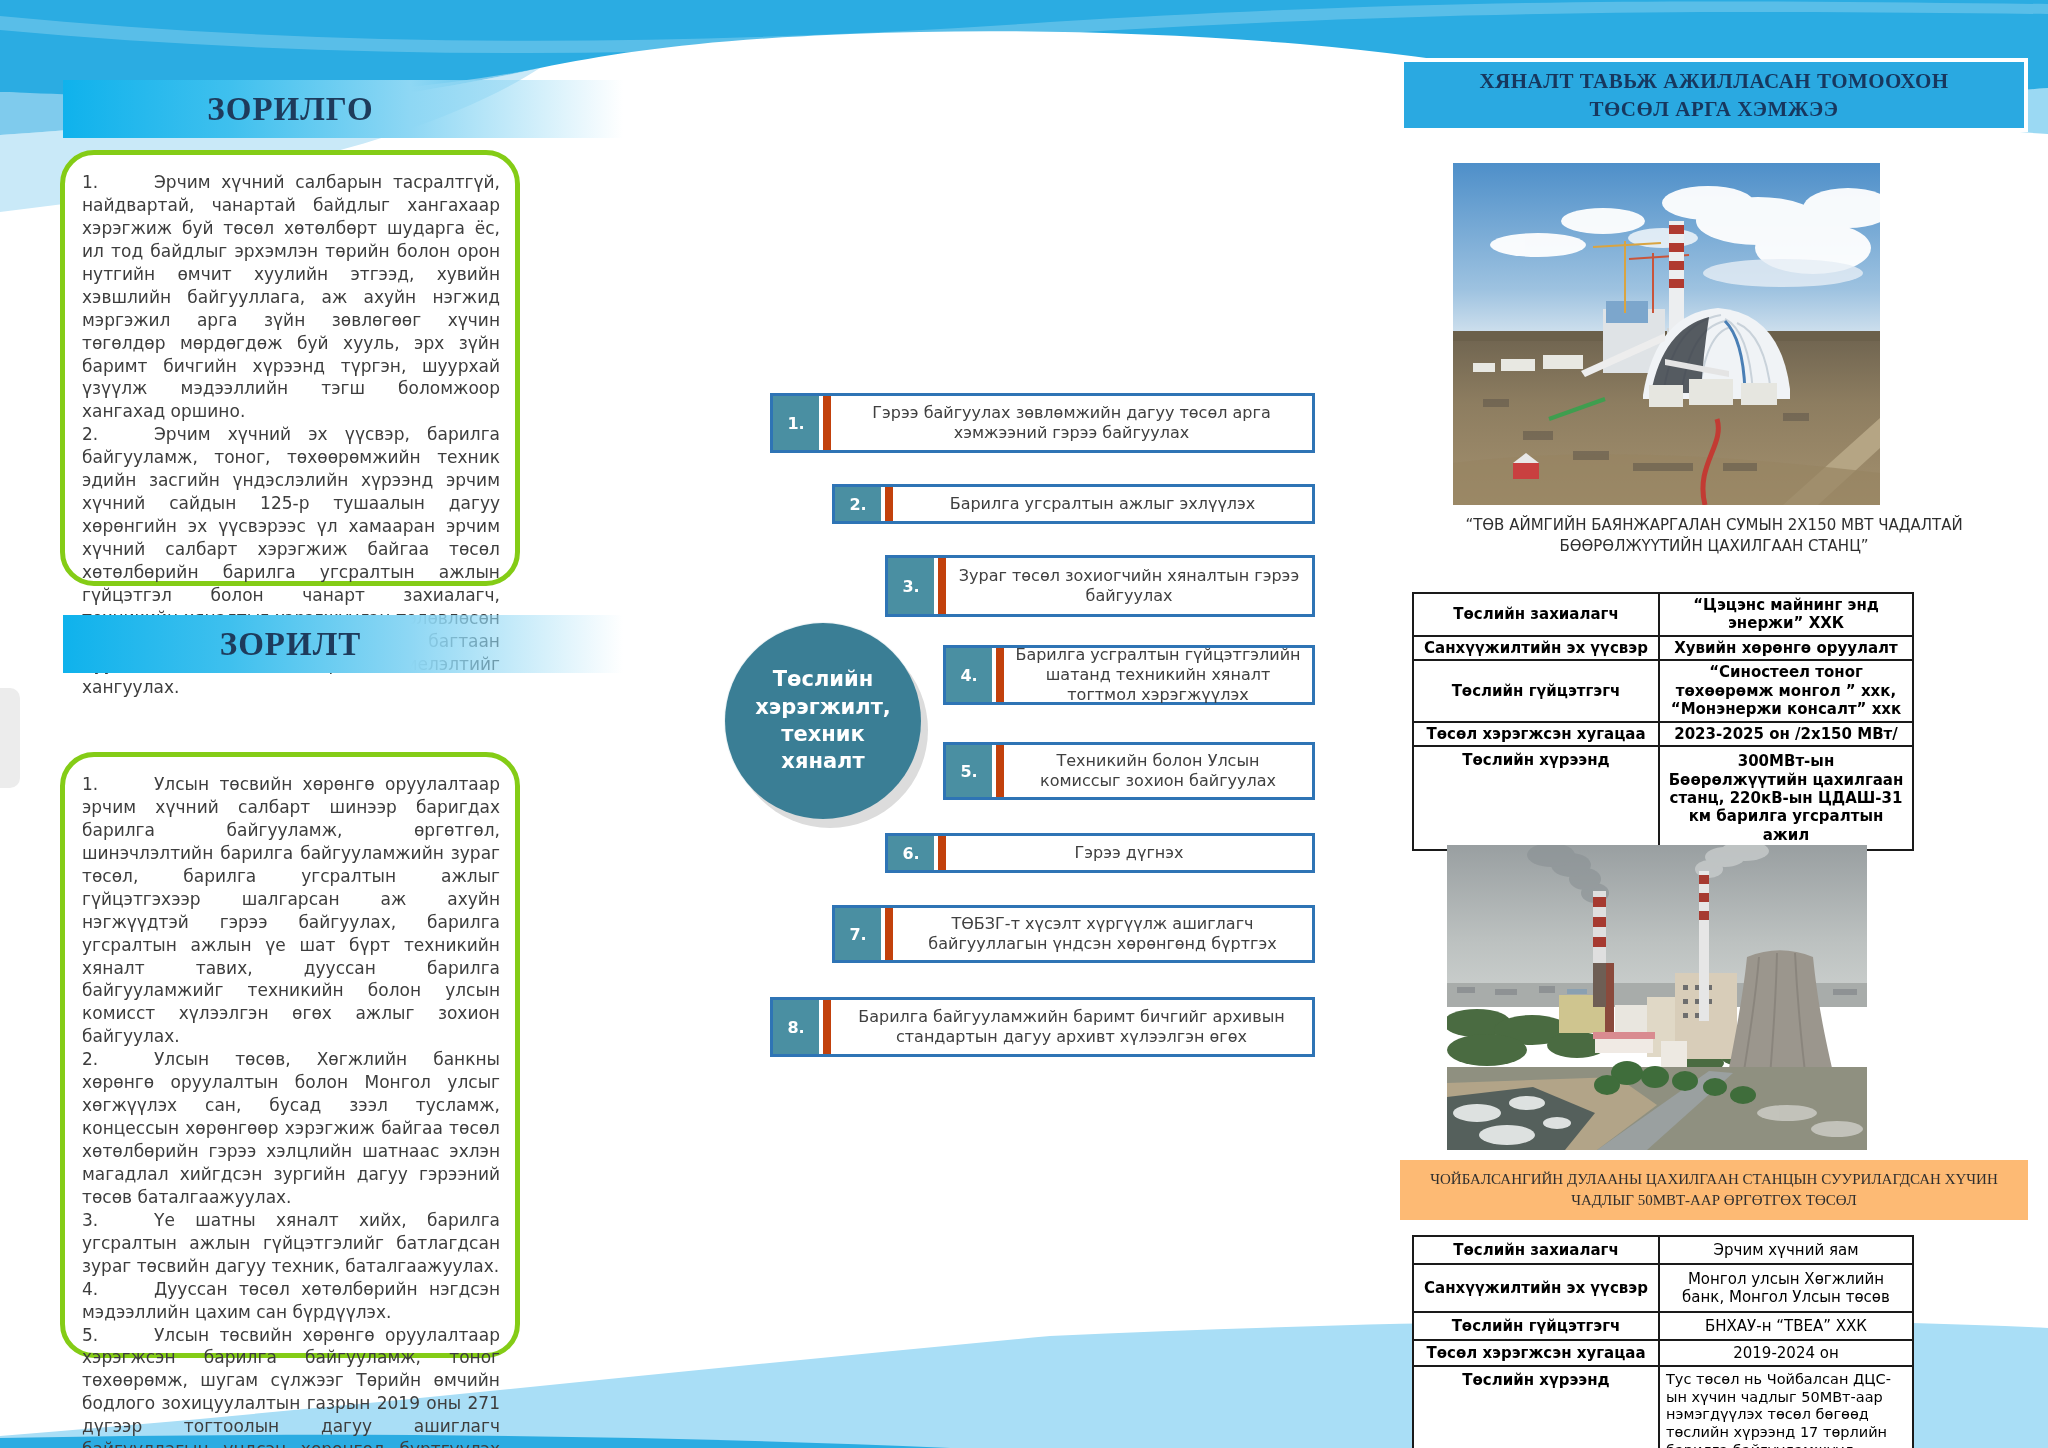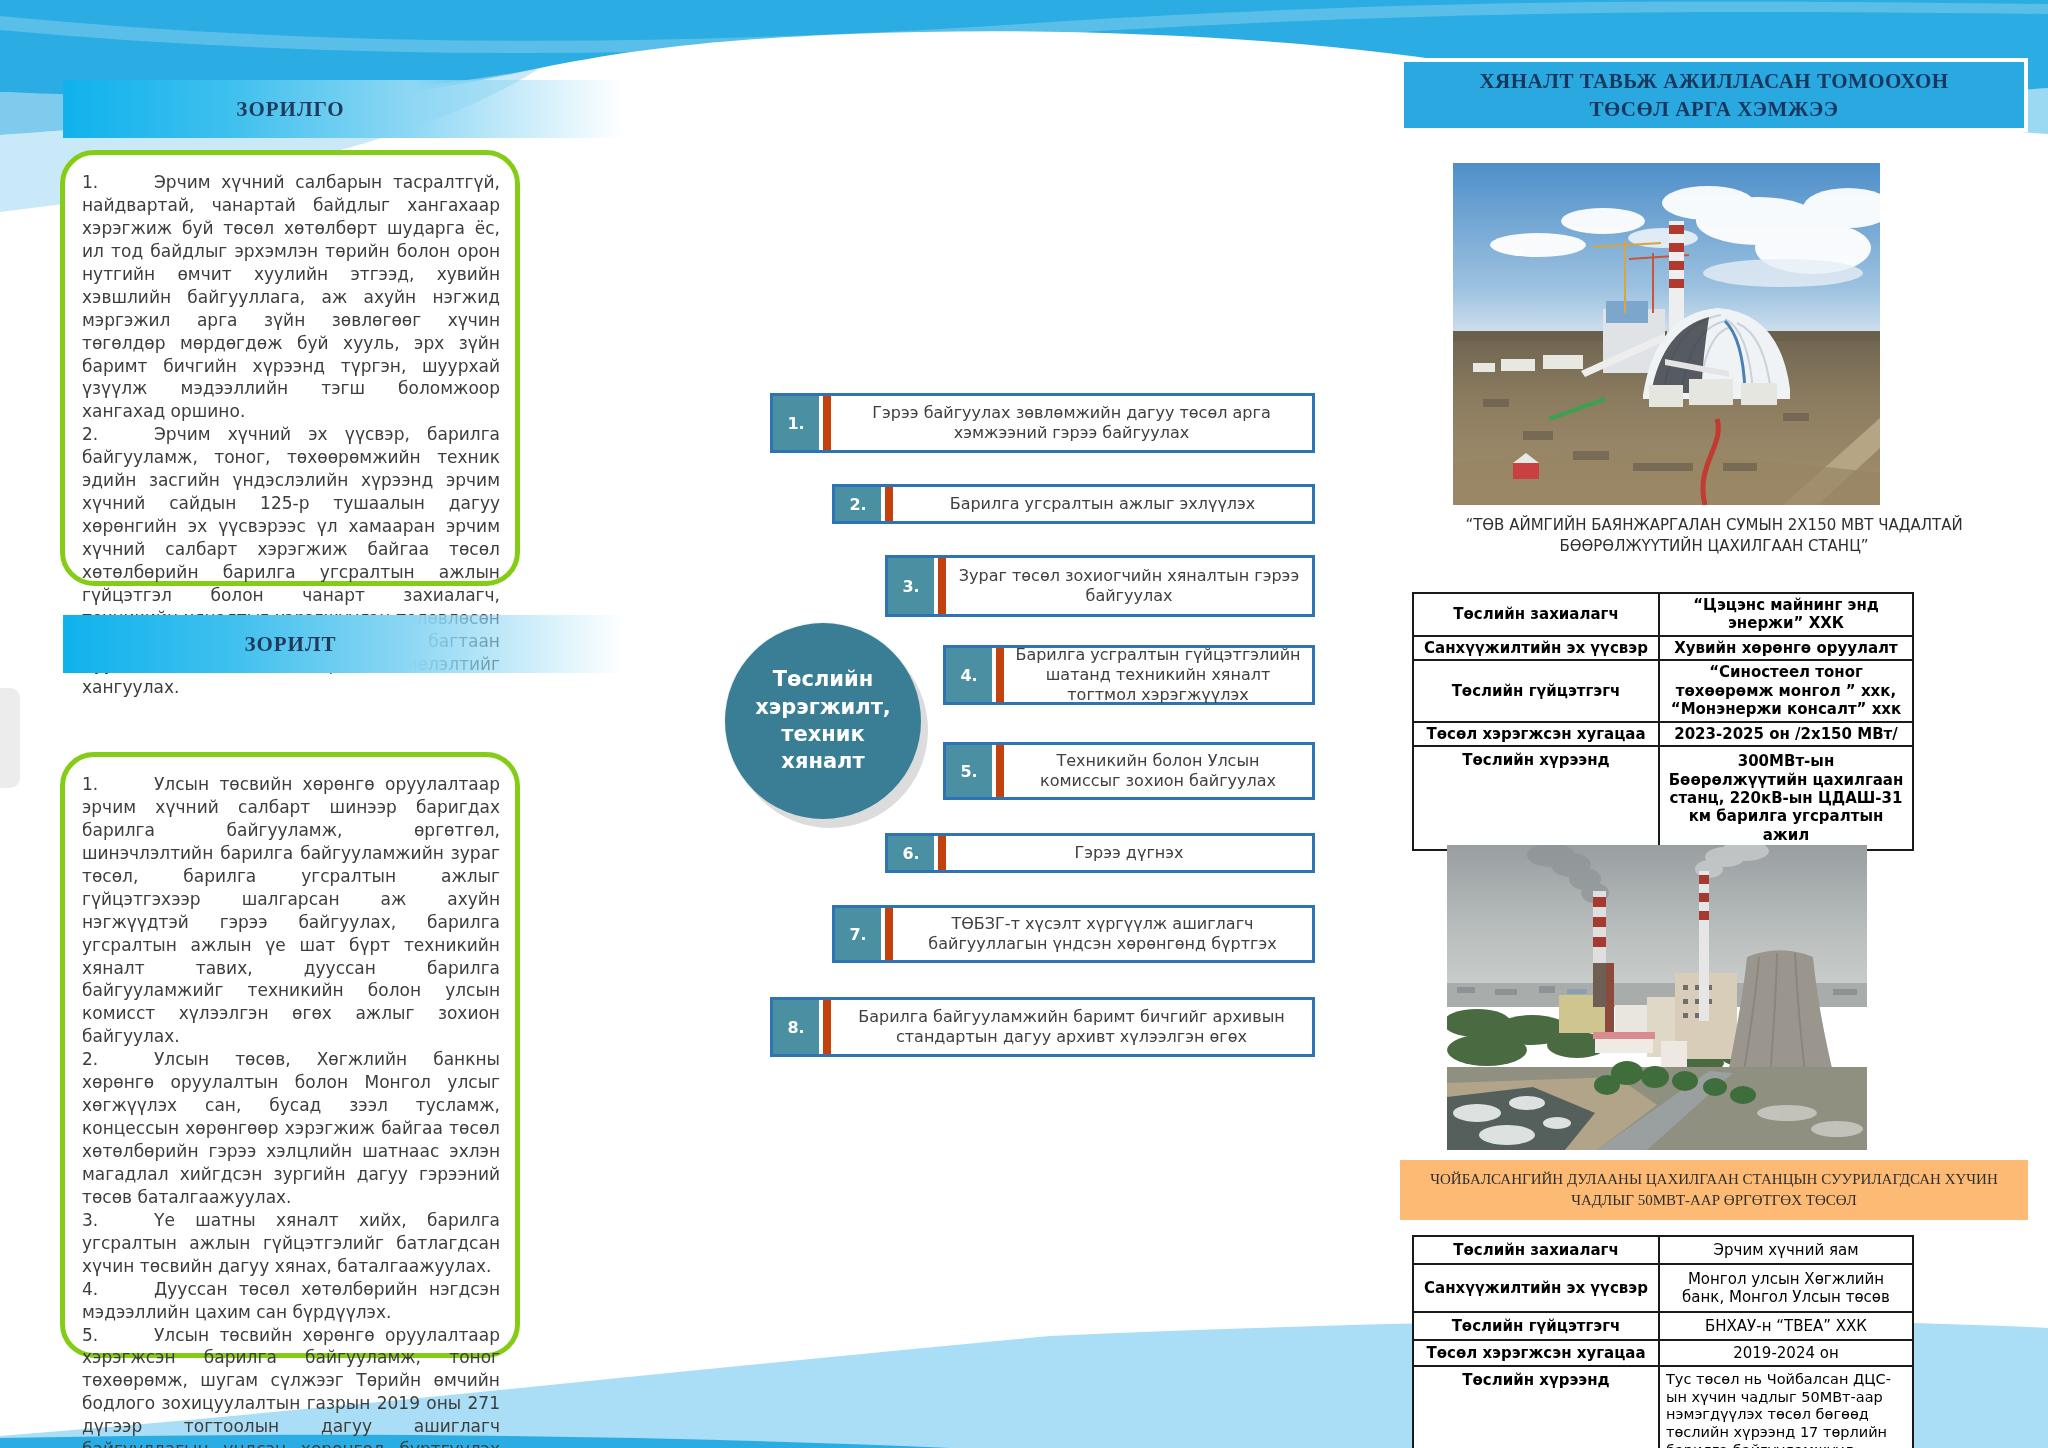--- a/index.html
+++ b/index.html
@@ -8,21 +8,21 @@
   svg{display:block;}
   .wave{position:absolute;left:0;pointer-events:none;}
   .wave.top{top:0;}
   .wave.bottom{bottom:0;}
 
   
   .bar{position:absolute;height:58px;width:560px;
        background:linear-gradient(90deg,#0FB2EC 0%,#3FC0EE 30%,#8ED7F4 62%,rgba(205,236,250,0) 100%);}
   .bar-label{position:absolute;left:0;top:0;width:455px;height:100%;
        display:flex;align-items:center;justify-content:center;
-       font-family:"Liberation Serif",serif;font-weight:bold;font-size:21px;
+       font-family:"Liberation Serif",serif;font-weight:bold;font-size:33px;
        color:#1E3B5C;letter-spacing:1px;}
 
   
   .tbox{position:absolute;background:#fff;border:5px solid #84cc16;border-radius:34px;
         padding:16px 15px 10px 17px;box-sizing:border-box;
         color:#3d3d3d;font-size:17px;line-height:1.35;text-align:justify;}
   .tbox p{margin:0;}
   .num{display:inline-block;width:72px;}
 
   
@@ -89,21 +89,21 @@
     <p><span class="num">2.</span><span>Эрчим хүчний эх үүсвэр, барилга байгууламж, тоног, төхөөрөмжийн техник эдийн засгийн үндэслэлийн хүрээнд эрчим хүчний сайдын 125-р тушаалын дагуу хөрөнгийн эх үүсвэрээс үл хамааран эрчим хүчний салбарт хэрэгжиж байгаа төсөл хөтөлбөрийн барилга угсралтын ажлын гүйцэтгэл болон чанарт захиалагч, техникийн хяналтыг хэрэгжүүлэн төлөвлөсөн хугацаанд нь төсөвт өртөгт нь багтаан дуусгаж төсөл хөтөлбөрийн биелэлтийг хангуулах.</span></p>
   </div>
 
   <div class="bar" style="left:63px;top:615px;">
     <div class="bar-label">ЗОРИЛТ</div>
   </div>
 
   <div class="tbox" style="left:60px;top:752px;width:460px;height:606px;">
     <p><span class="num">1.</span><span>Улсын төсвийн хөрөнгө оруулалтаар эрчим хүчний салбарт шинээр баригдах барилга байгууламж, өргөтгөл, шинэчлэлтийн барилга байгууламжийн зураг төсөл, барилга угсралтын ажлыг гүйцэтгэхээр шалгарсан аж ахуйн нэгжүүдтэй гэрээ байгуулах, барилга угсралтын ажлын үе шат бүрт техникийн хяналт тавих, дууссан барилга байгууламжийг техникийн болон улсын комисст хүлээлгэн өгөх ажлыг зохион байгуулах.</span></p>
     <p><span class="num">2.</span><span>Улсын төсөв, Хөгжлийн банкны хөрөнгө оруулалтын болон Монгол улсыг хөгжүүлэх сан, бусад зээл тусламж, концессын хөрөнгөөр хэрэгжиж байгаа төсөл хөтөлбөрийн гэрээ хэлцлийн шатнаас эхлэн магадлал хийгдсэн зургийн дагуу гэрээний төсөв баталгаажуулах.</span></p>
-    <p><span class="num">3.</span><span>Үе шатны хяналт хийх, барилга угсралтын ажлын гүйцэтгэлийг батлагдсан хүчин төсвийн дагуу хянах, баталгаажуулах.</span></p>
+    <p><span class="num">3.</span><span>Үе шатны хяналт хийх, барилга угсралтын ажлын гүйцэтгэлийг батлагдсан зураг төсвийн дагуу техник, баталгаажуулах.</span></p>
     <p><span class="num">4.</span><span>Дууссан төсөл хөтөлбөрийн нэгдсэн мэдээллийн цахим сан бүрдүүлэх.</span></p>
     <p><span class="num">5.</span><span>Улсын төсвийн хөрөнгө оруулалтаар хэрэгжсэн барилга байгууламж, тоног төхөөрөмж, шугам сүлжээг Төрийн өмчийн бодлого зохицуулалтын газрын 2019 оны 271 дүгээр тогтоолын дагуу ашиглагч байгууллагын үндсэн хөрөнгөд бүртгүүлэх ажлыг зохион байгуулах.</span></p>
 
   </div>
 
   <div class="circle" style="left:725px;top:623px;">Төслийн хэрэгжилт, техник хяналт</div>
 
   <div class="step" style="left:770px;top:393px;width:545px;height:60px;">
     <div class="step-num">1.</div>
     <div class="step-body">Гэрээ байгуулах зөвлөмжийн дагуу төсөл арга хэмжээний гэрээ байгуулах</div>

